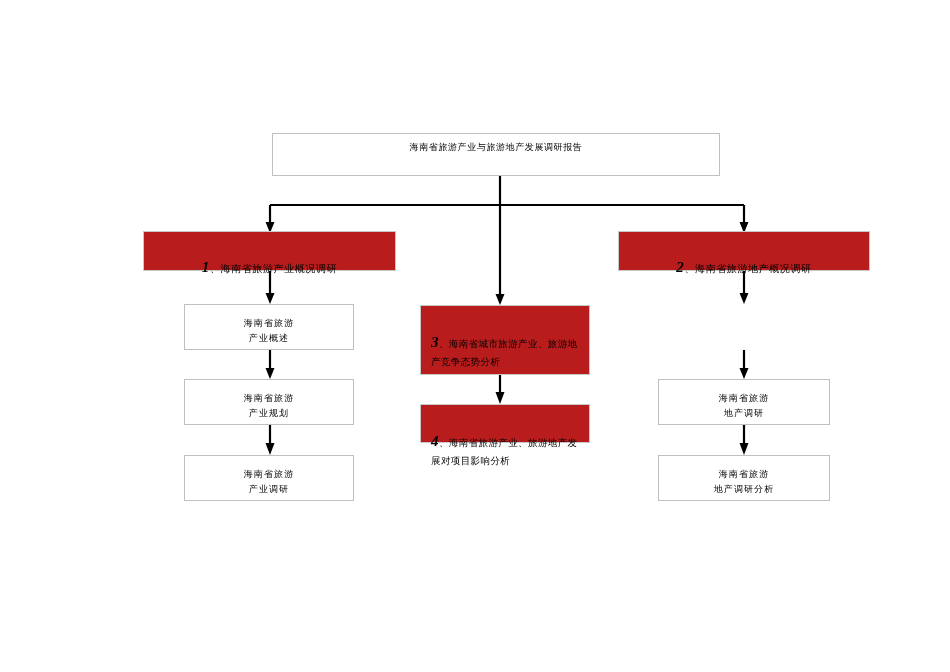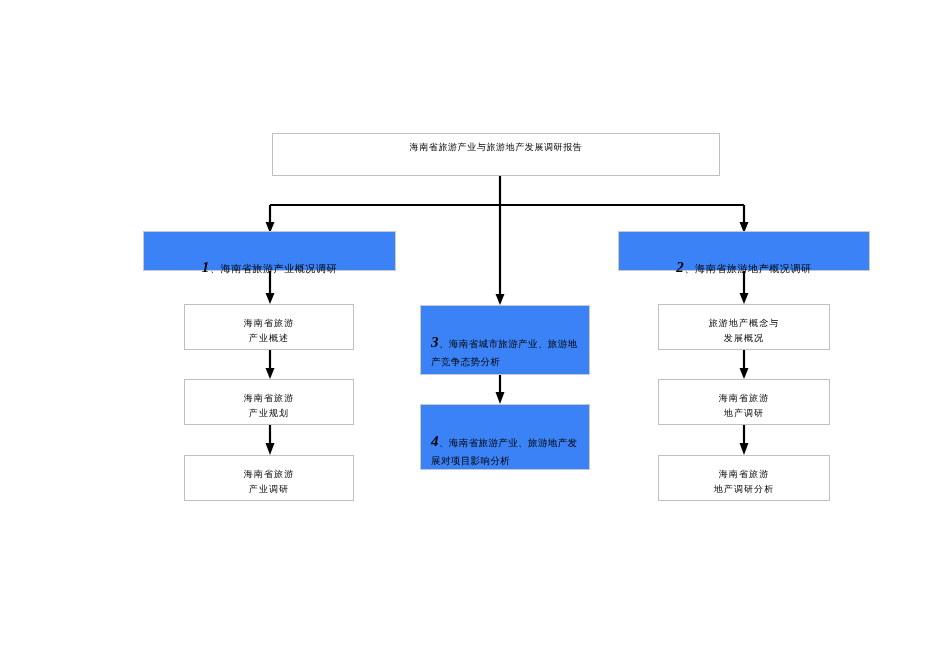--- a/index.html
+++ b/index.html
@@ -21,21 +21,21 @@
     height: 672px;
   }
   .node {
     position: absolute;
     box-sizing: border-box;
     border: 1px solid #bfbfbf;
     background: #ffffff;
     color: #000000;
   }
   .node.shaded {
-    background: #3b82f6;
+    background: #b91c1c;
     border: 1px solid #c8c8c8;
   }
   .node .txt {
     position: absolute;
     left: 0;
     right: 0;
     text-align: center;
     font-size: 9px;
     line-height: 15px;
     letter-spacing: 1.1px;
@@ -143,38 +143,34 @@
   </div>
   <div class="node column" style="left:184px; top:379px; width:170px; height:46px;">
     <div class="txt">海南省旅游
 产业规划</div>
   </div>
   <div class="node column" style="left:184px; top:455px; width:170px; height:46px;">
     <div class="txt">海南省旅游
 产业调研</div>
   </div>
 
-  <div class="node column" style="left:658px; top:304px; width:172px; height:46px;">
-    <div class="txt">旅游地产概念与
-发展概况</div>
-  </div>
   <div class="node column" style="left:658px; top:379px; width:172px; height:46px;">
     <div class="txt">海南省旅游
 地产调研</div>
   </div>
   <div class="node column" style="left:658px; top:455px; width:172px; height:46px;">
     <div class="txt">海南省旅游
 地产调研分析</div>
   </div>
 
   <div class="node shaded leftalign" style="left:420px; top:305px; width:170px; height:70px;text-decoration:underline;">
     <div class="txt">
       <span class="num">3</span><span>、海南省城市旅游产业、旅游地产竞争态势分析</span>
     </div>
   </div>
 
-  <div class="node shaded leftalign" style="left:420px; top:404px; width:170px; height:66px;">
+  <div class="node shaded leftalign" style="left:420px; top:404px; width:170px; height:39px;">
     <div class="txt">
       <span class="num">4</span><span>、海南省旅游产业、旅游地产发展对项目影响分析</span>
     </div>
   </div>
 
 </div>
 
 </body></html>

